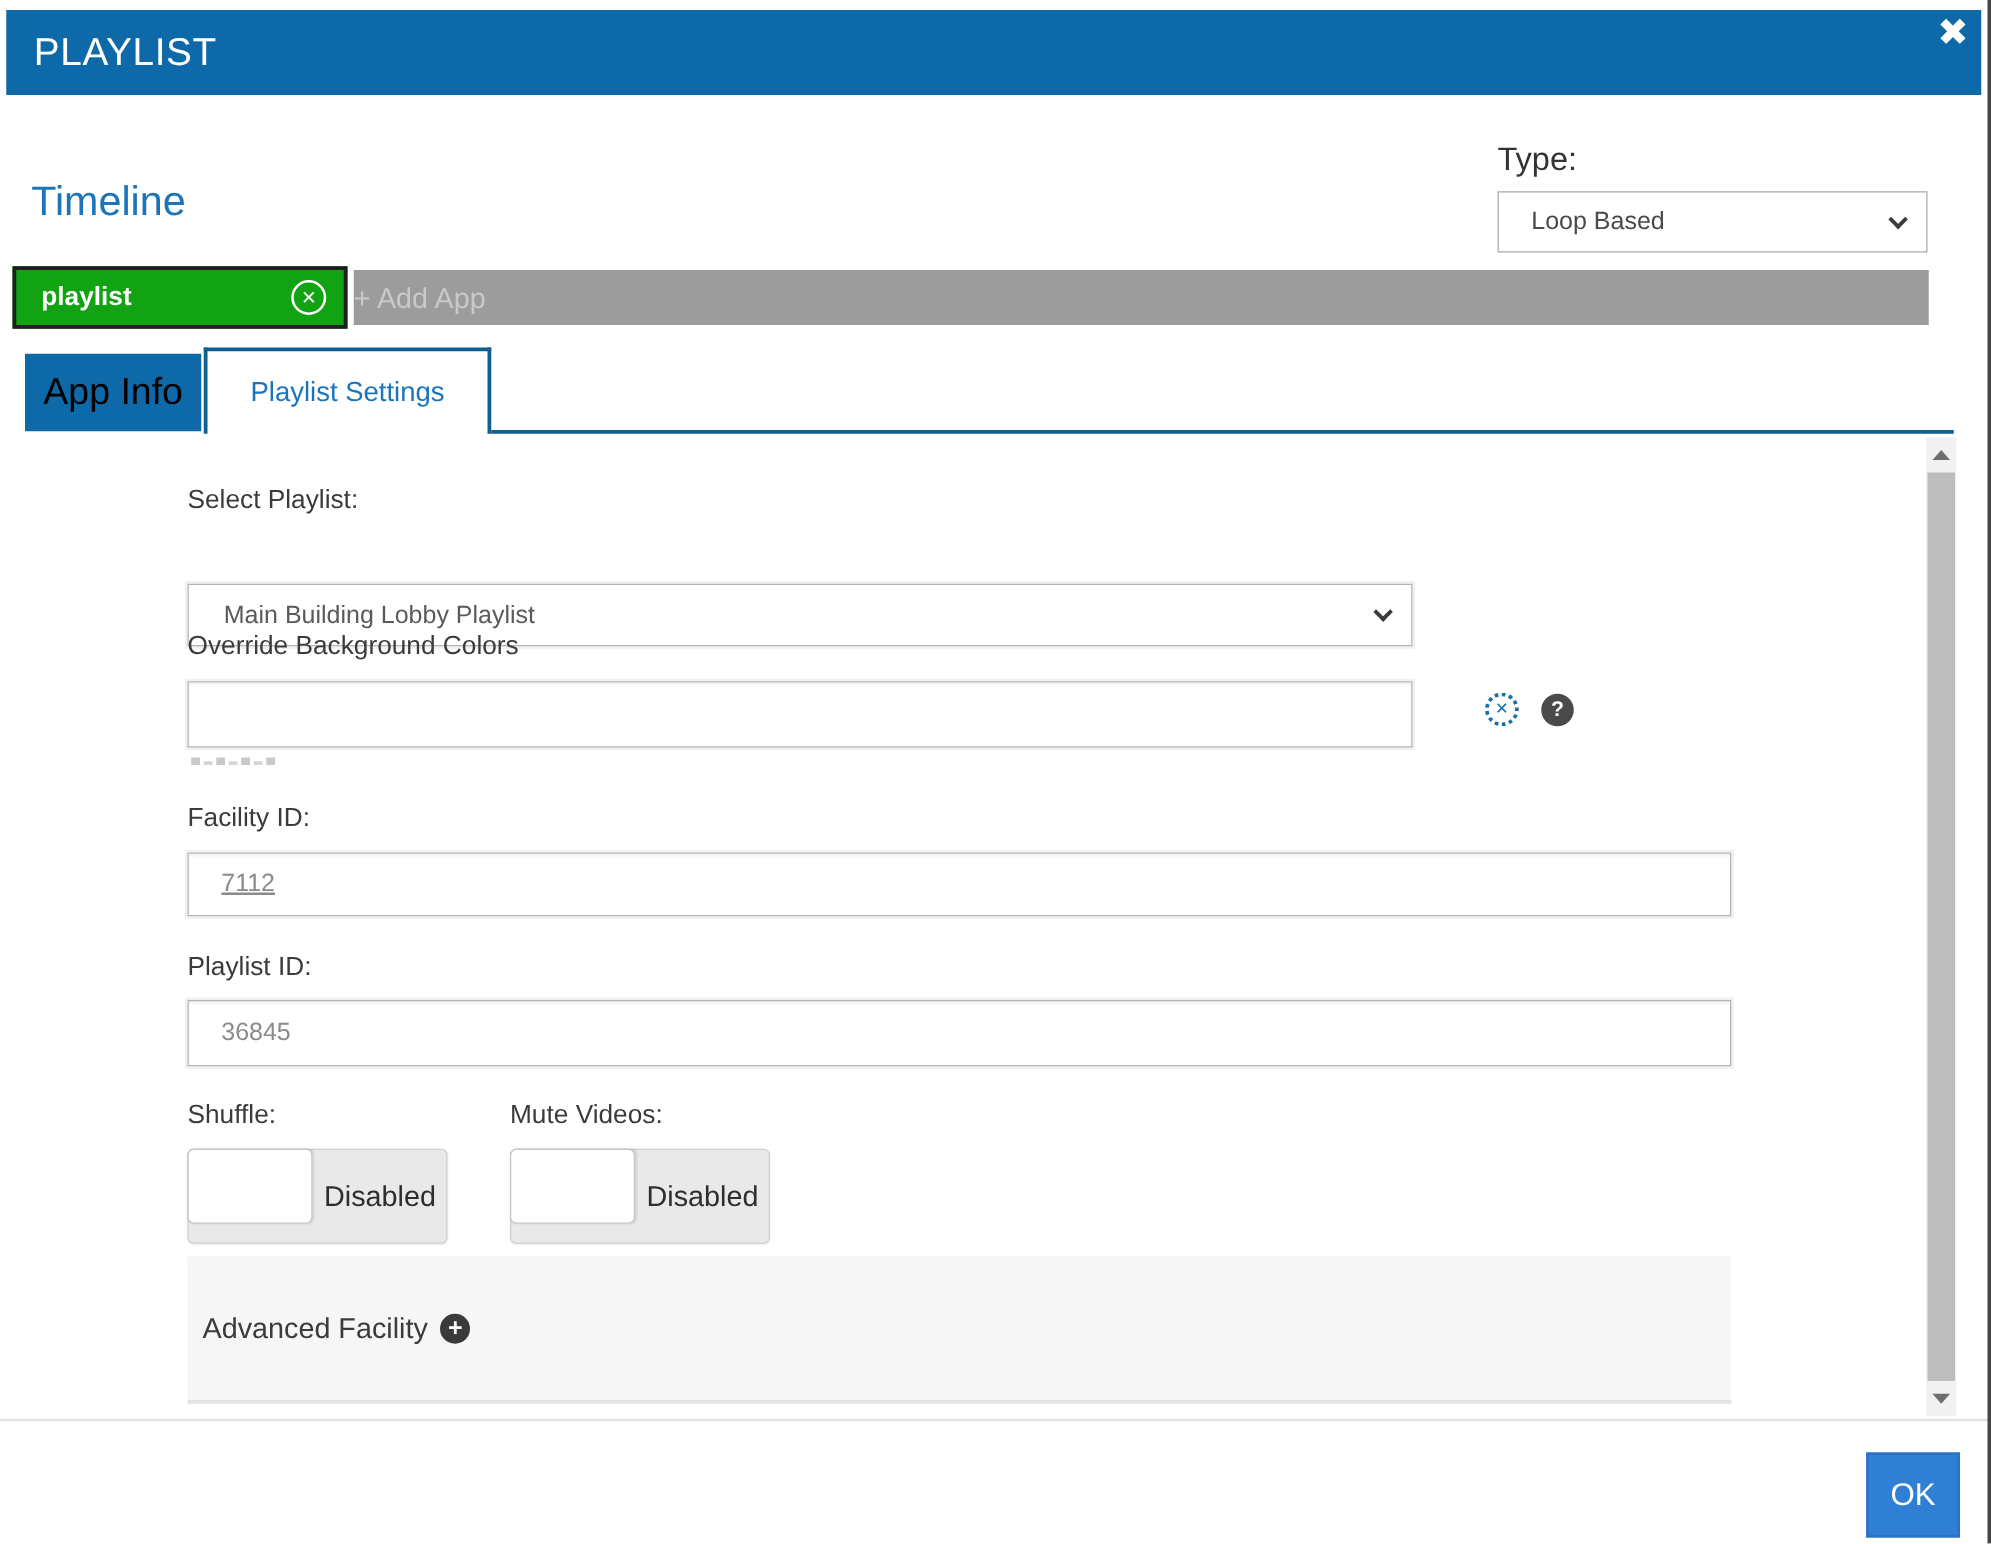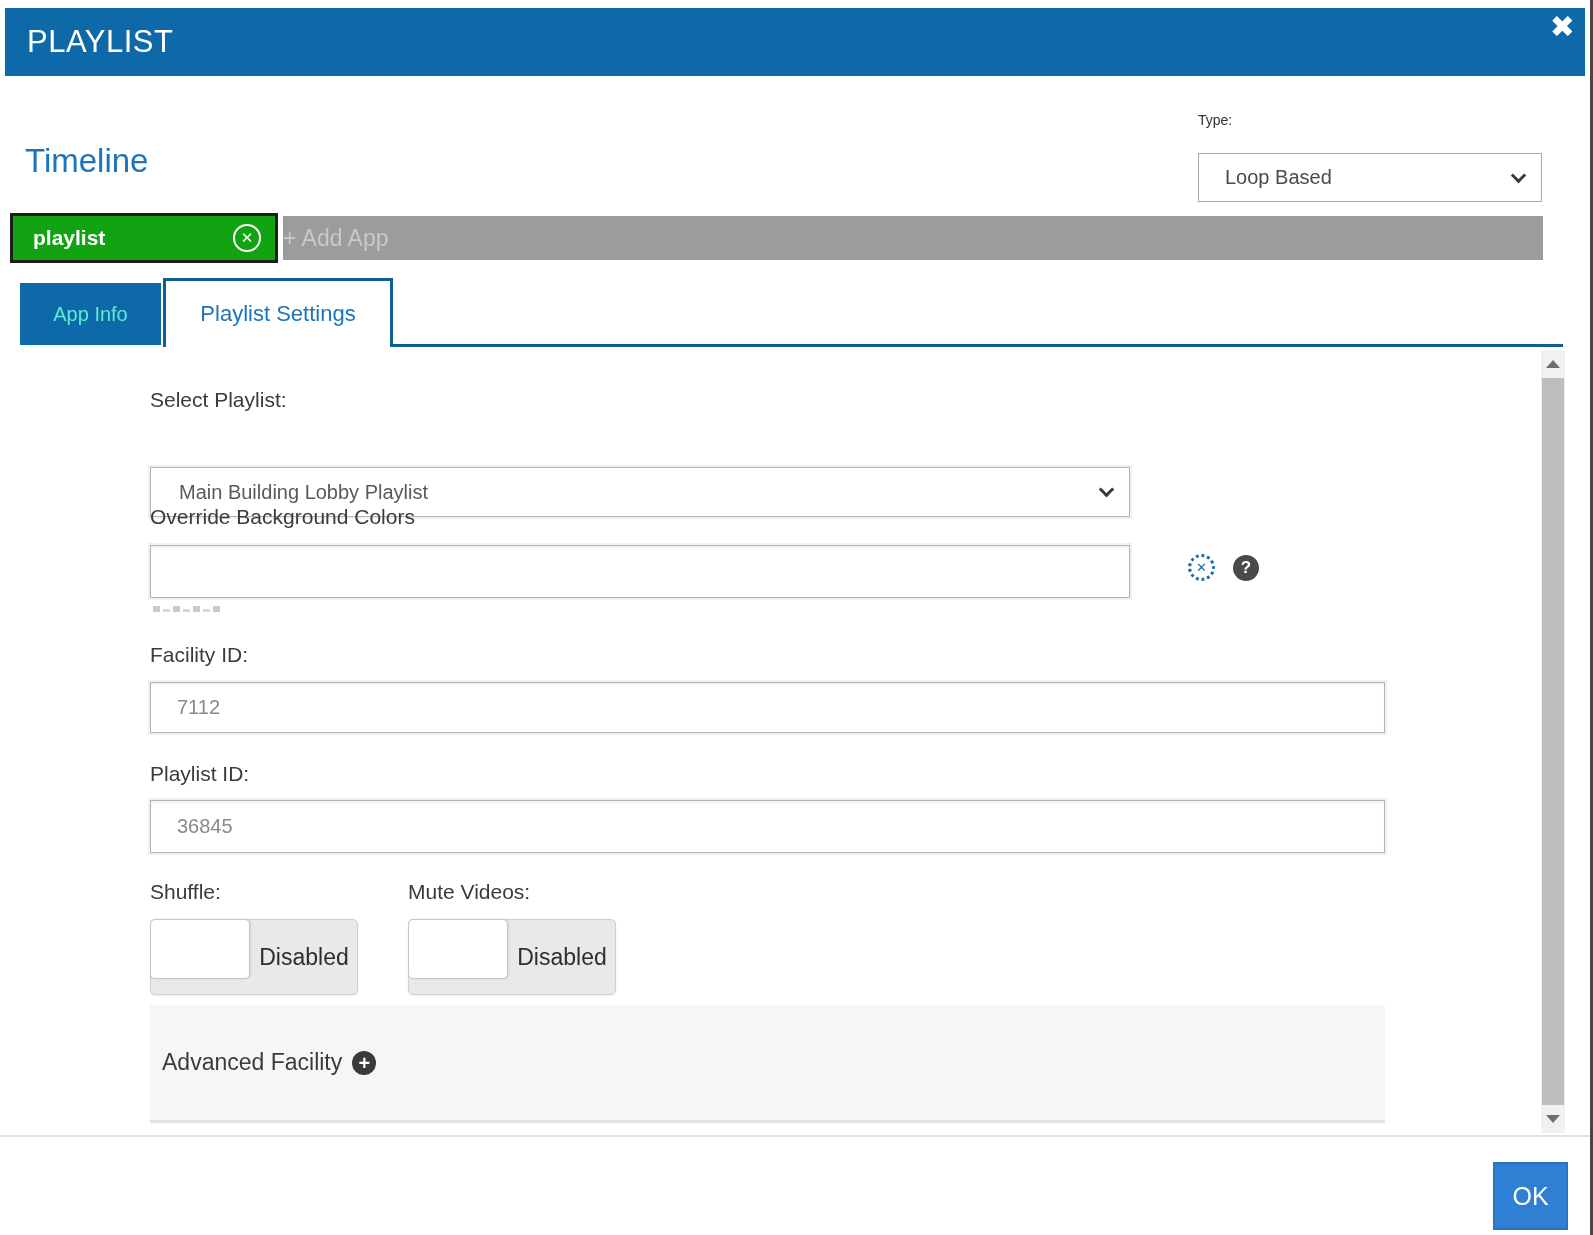--- a/index.html
+++ b/index.html
@@ -23,21 +23,21 @@
     font-size: 31px; letter-spacing: 0.5px;
   }
   .close-x {
     position: absolute; right: 18px; top: 12px;
     color: #fff; font-size: 30px; font-weight: bold; cursor: pointer;
     line-height: 1; font-family: "DejaVu Sans", sans-serif;
   }
 
   .timeline-heading { position: absolute; left: 25px; top: 142px; font-size: 33px; color: #1c75bb; }
   .usage-text { position: absolute; left: 813px; top: 157px; font-size: 25px; color: #3b3b3b; }
-  .type-label { position: absolute; left: 1198px; top: 112px; font-size: 14px; color: #333; }
+  .type-label { position: absolute; left: 1198px; top: 112px; font-size: 26px; color: #333; }
 
   .select-box {
     position: absolute; background: #fff;
     border: 1px solid #a9a9a9;
     display: flex; align-items: center;
     font-size: 20px; color: #4a4a4a; cursor: pointer;
   }
   .select-box .chev {
     position: absolute; right: 17px; top: 50%;
     width: 11px; height: 11px;
@@ -63,21 +63,21 @@
   }
   .add-app-bar {
     position: absolute; left: 283px; top: 216px; width: 1260px; height: 44px;
     background: #9c9c9c; color: #c9c9c9; font-size: 23px;
     display: flex; align-items: center; cursor: pointer;
   }
 
   
   .tab-inactive {
     position: absolute; left: 20px; top: 283px; width: 141px; height: 62px;
-    background: #0e69a8; color: #5eead4; font-size: 20px;
+    background: #0e69a8; color: #000000; font-size: 30px;
     display: flex; align-items: center; justify-content: center; cursor: pointer;
   }
   .tab-active {
     position: absolute; left: 163px; top: 278px; width: 230px; height: 69px;
     background: #fff; color: #1c75bb; font-size: 22px;
     border: 3px solid #0f5f90; border-bottom: none;
     display: flex; align-items: center; justify-content: center; cursor: pointer;
   }
   .tab-baseline { position: absolute; left: 393px; top: 344px; width: 1170px; height: 3px; background: #0f5f90; }
 
@@ -204,21 +204,21 @@
       <i></i>
       <i class="low"></i>
       <i></i>
       <i class="low"></i>
       <i></i>
   </div>
   <div class="icon-clear">✕</div>
   <div class="icon-help">?</div>
 
   <div class="field-label" style="left:150px; top:643px;">Facility ID:</div>
-  <input class="text-input" style="left: 150px; top: 682px; width: 1235px; height: 51px;" value="7112">
+  <input class="text-input" style="left: 150px; top: 682px; width: 1235px; height: 51px; text-decoration: underline;" value="7112">
 
   <div class="field-label" style="left:150px; top:762px;">Playlist ID:</div>
   <input class="text-input" style="left: 150px; top: 800px; width: 1235px; height: 53px;" value="36845">
 
   <div class="field-label" style="left:150px; top:880px;">Shuffle:</div>
   <div class="field-label" style="left:408px; top:880px;">Mute Videos:</div>
 
   <div class="toggle" style="left:150px;">
     <span class="knob"></span>
     <span class="state">Disabled</span>

